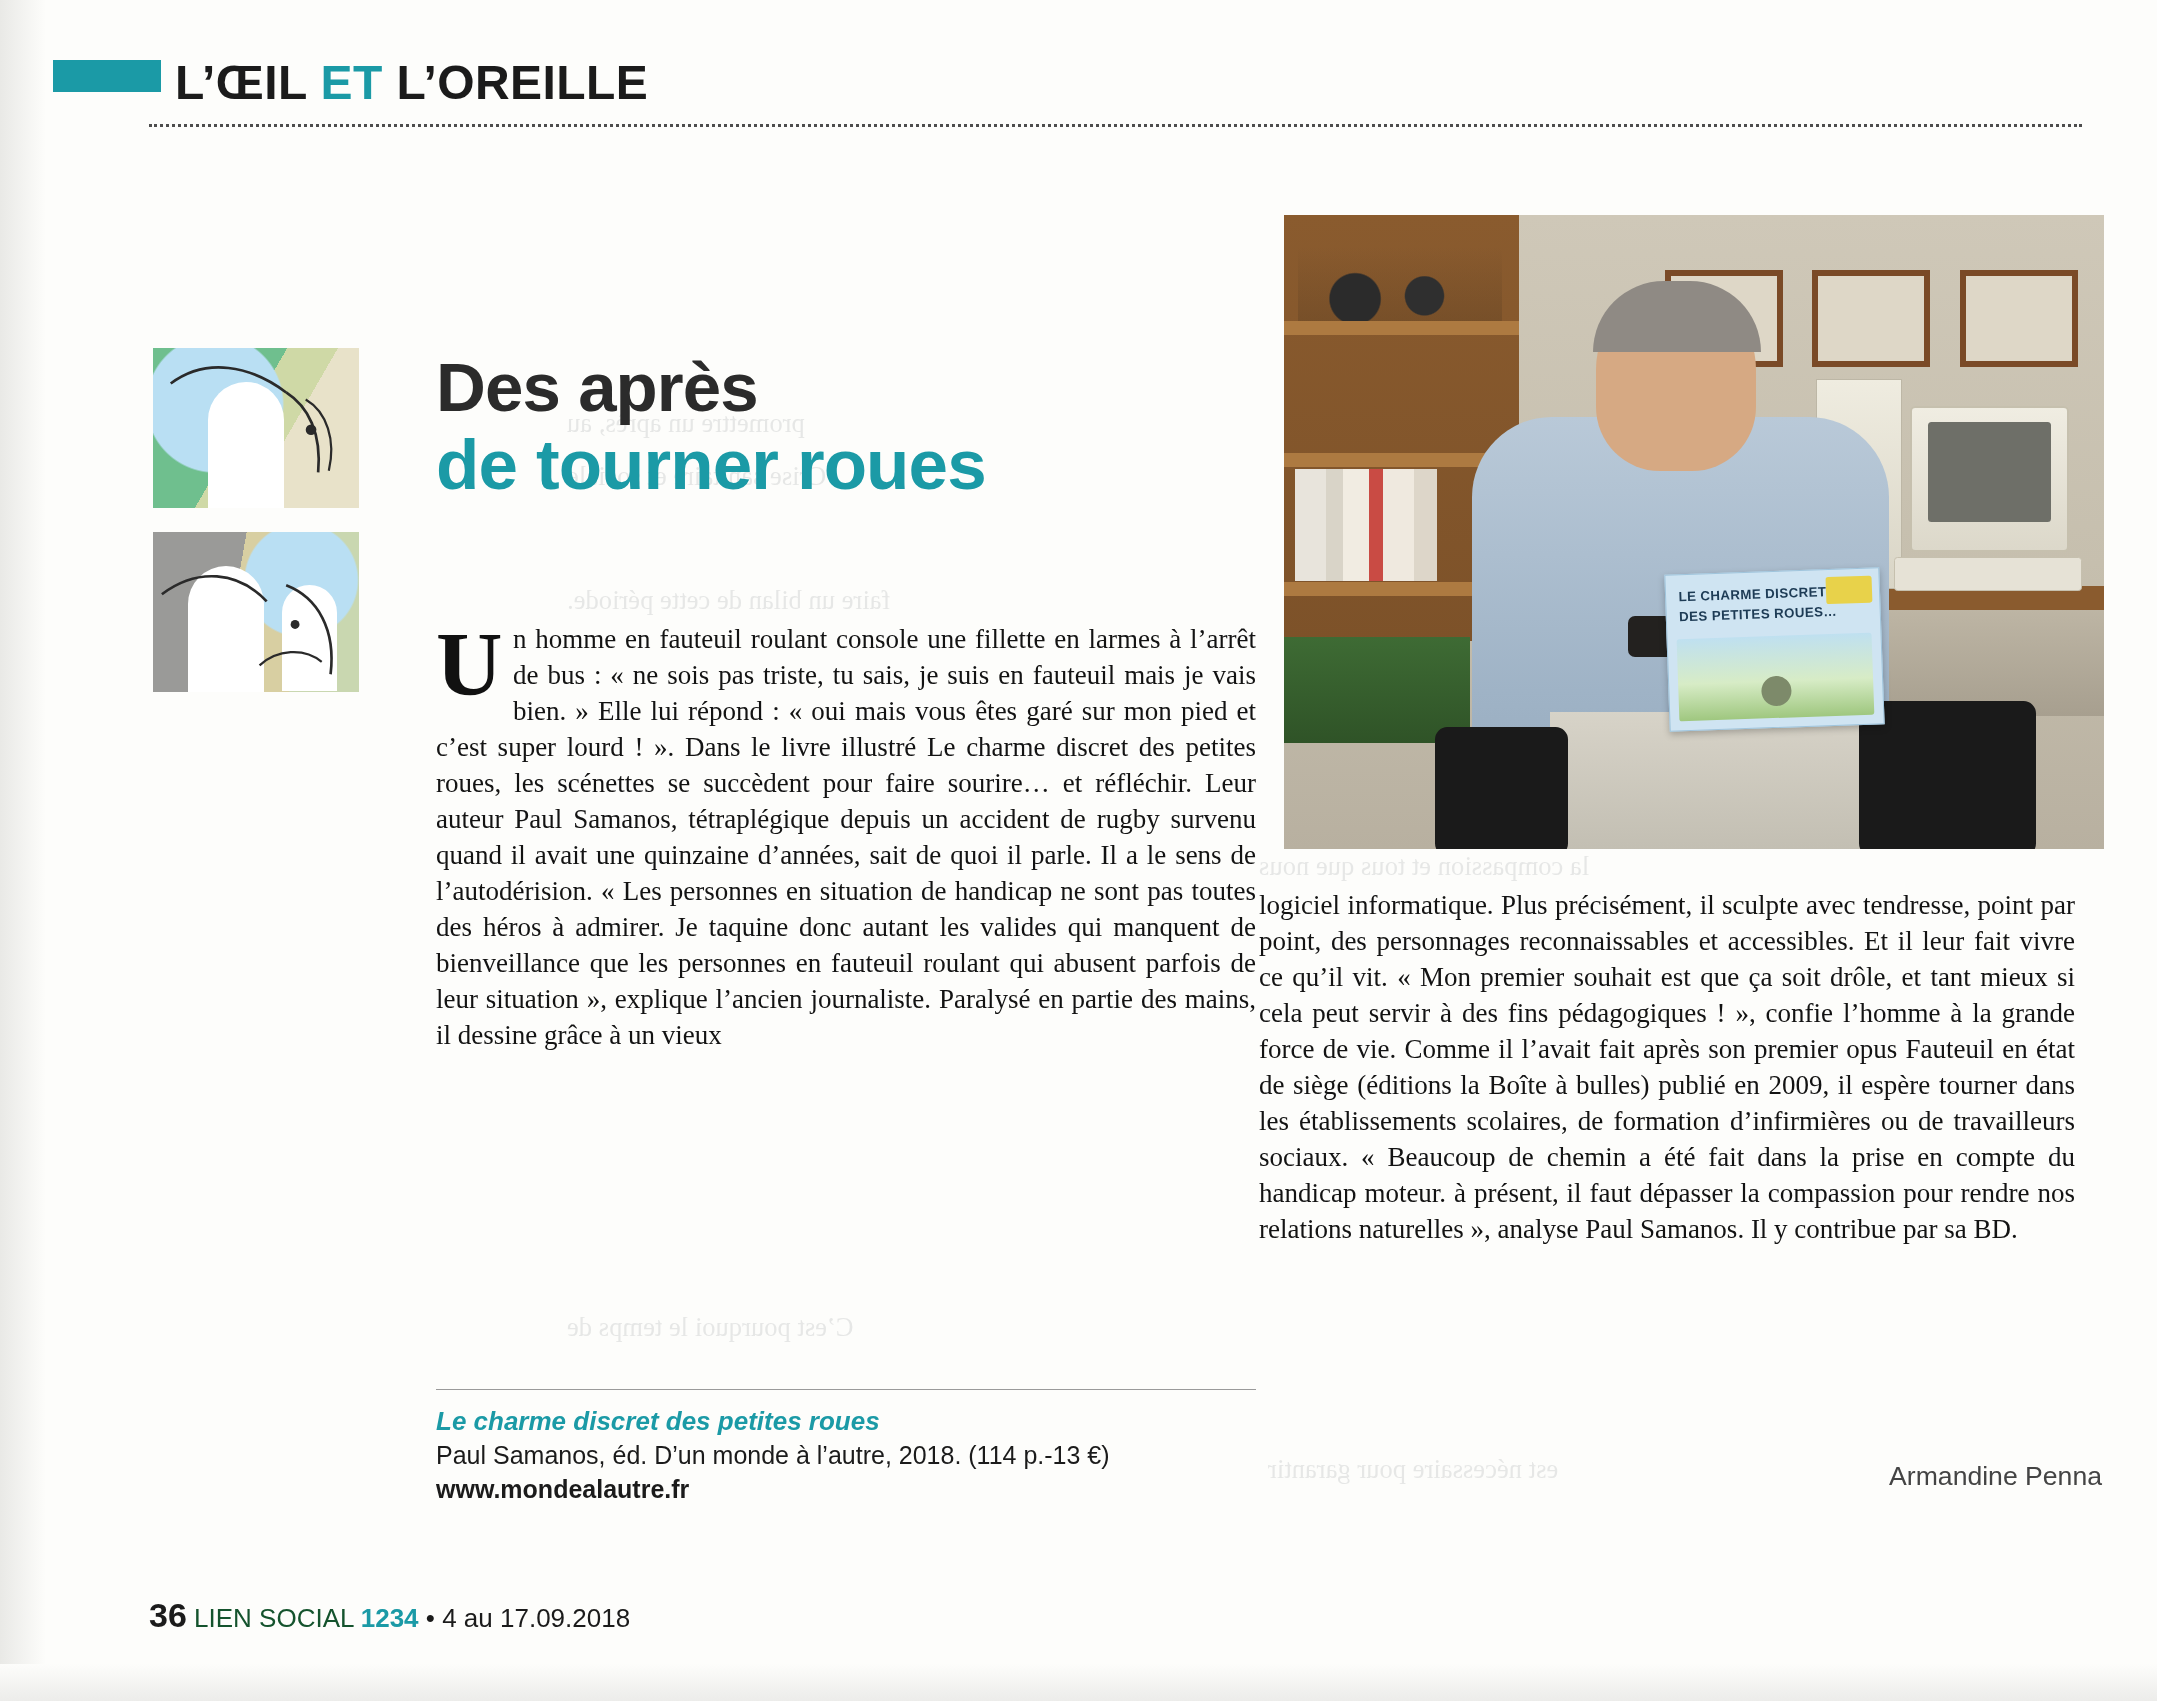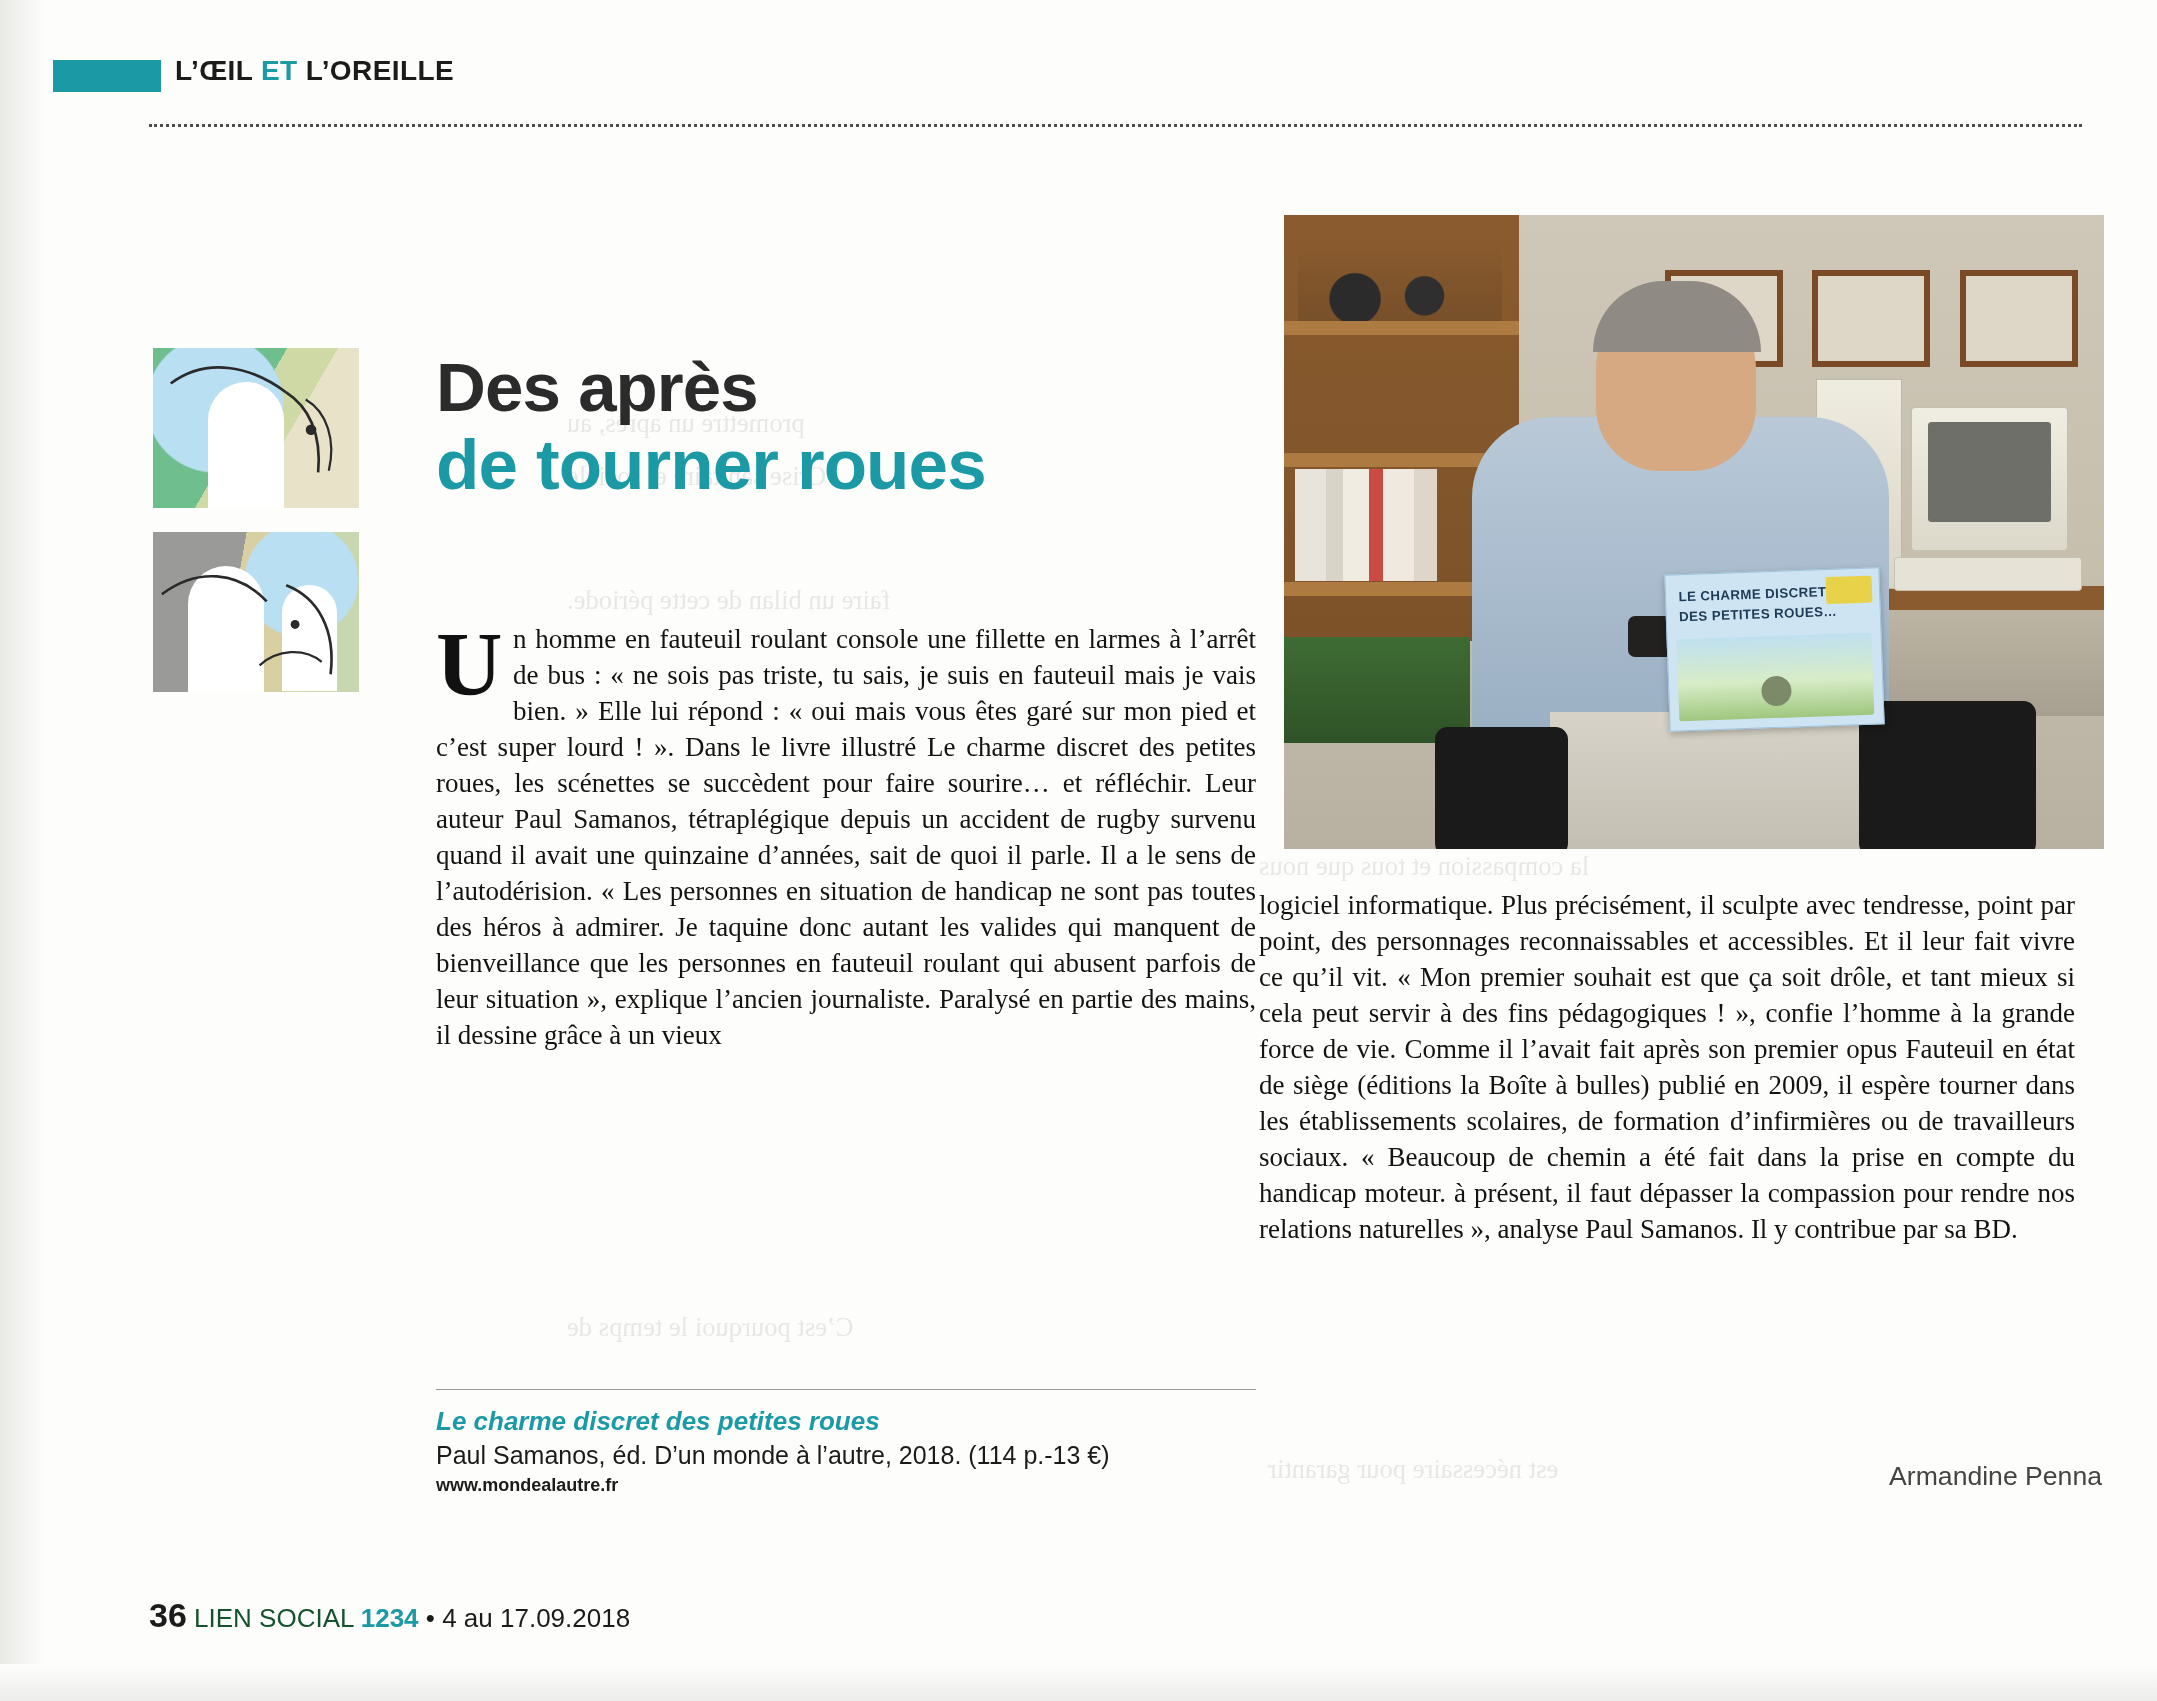--- a/index.html
+++ b/index.html
@@ -49,21 +49,21 @@
     width: 108px;
     height: 32px;
     background: #1b9aa6;
   }
   .header-title {
     position: absolute;
     left: 122px;
     top: 0px;
     font-family: "Liberation Sans", sans-serif;
     font-weight: bold;
-    font-size: 28px;
+    font-size: 48px;
     letter-spacing: 0.4px;
     color: #1b1b1b;
   }
   .header-title .teal {
     color: #1b9aa6;
   }
   .header-rule {
     position: absolute;
     left: 149px;
     top: 124px;
@@ -376,21 +376,21 @@
   }
   .ref-line {
     font-family: "Liberation Sans", sans-serif;
     font-size: 25px;
     color: #1b1b1b;
     margin-bottom: 4.4px;
   }
   .ref-url {
     font-family: "Liberation Sans", sans-serif;
     font-weight: bold;
-    font-size: 18px;
+    font-size: 25px;
     color: #1b1b1b;
   }
 
   
   .byline {
     position: absolute;
     left: 1286px;
     top: 1461px;
     width: 816px;
     text-align: right;

